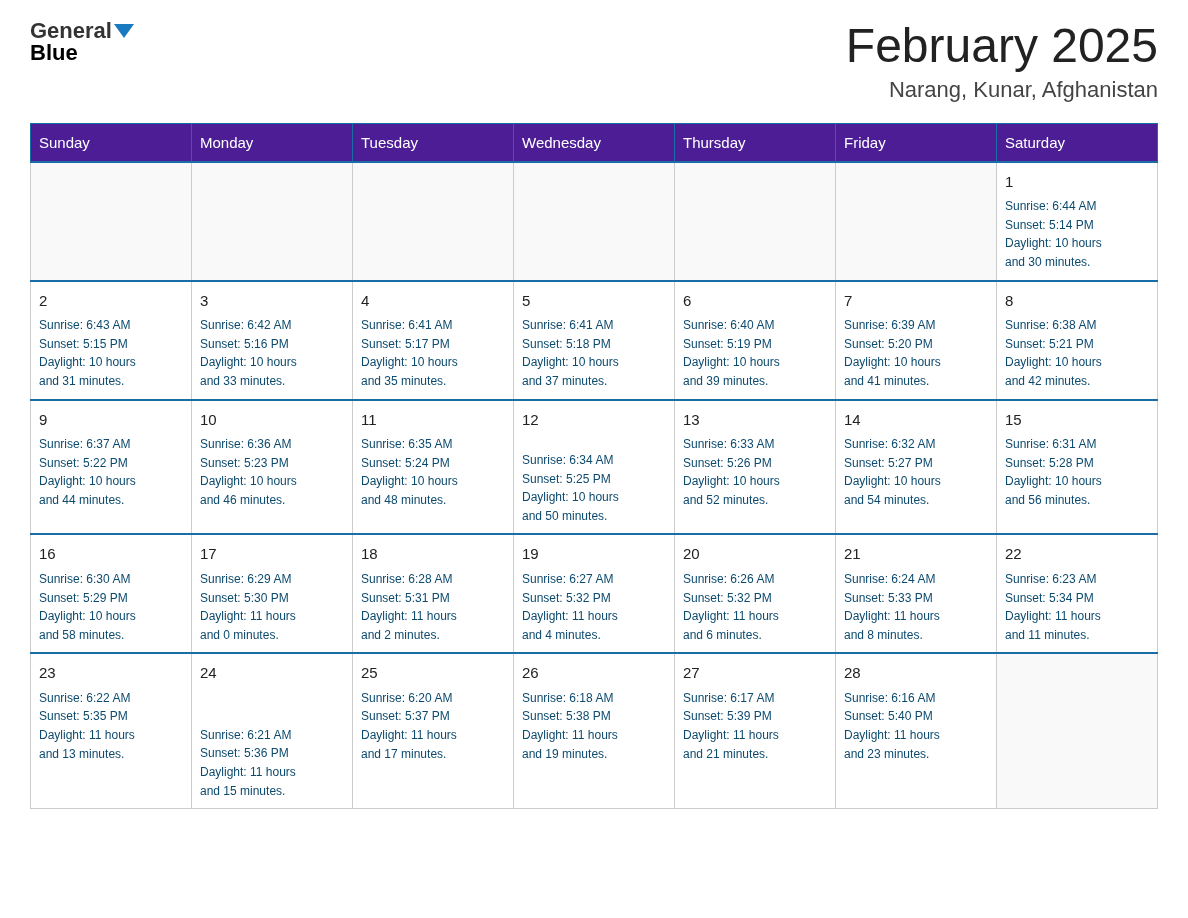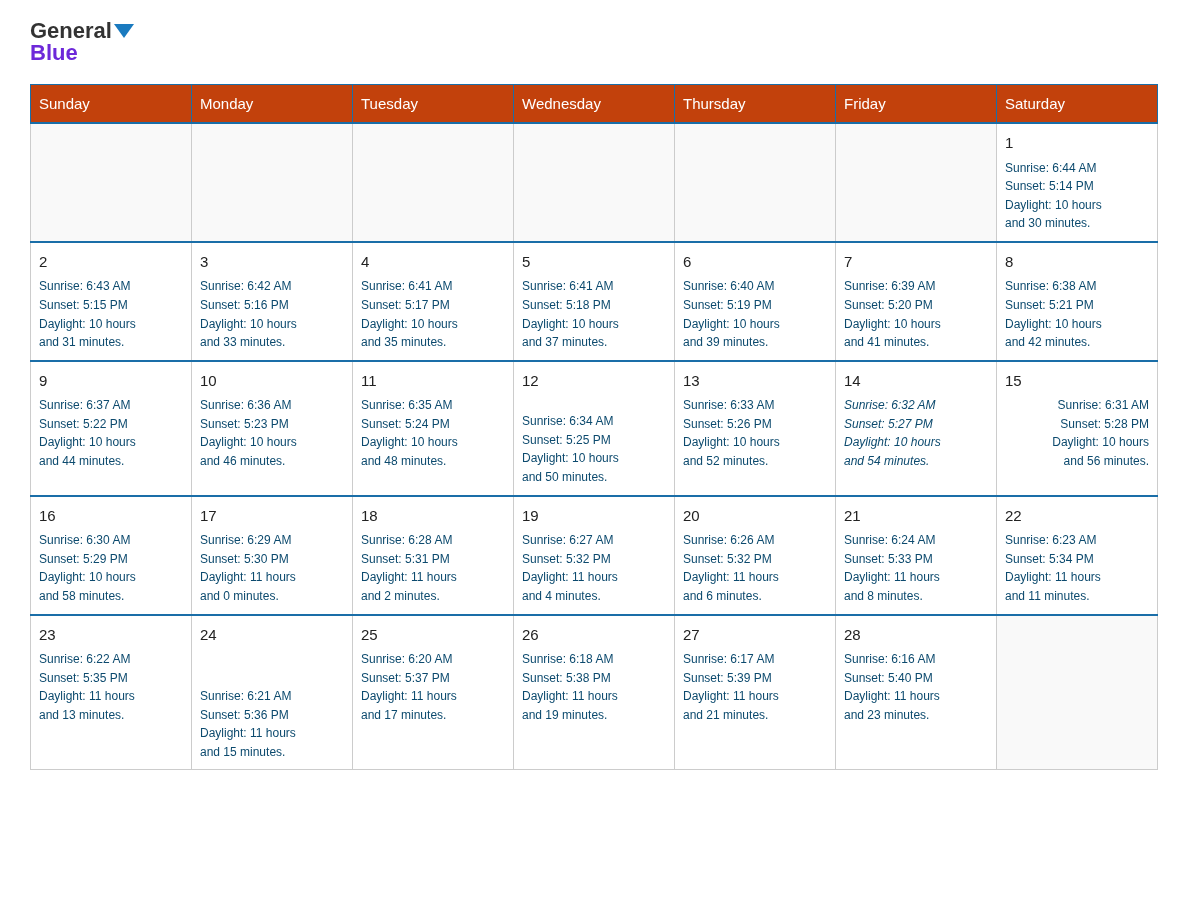--- a/index.html
+++ b/index.html
@@ -23,21 +23,21 @@
       justify-content: flex-end;
     }
     .logo-general {
       font-size: 22px;
       font-weight: bold;
       color: #333;
     }
     .logo-blue {
       font-size: 22px;
       font-weight: bold;
-      color: #6d28d9;
+      color: #000000;
     }
     .logo-triangle {
       display: inline-block;
       width: 0;
       height: 0;
       border-left: 10px solid transparent;
       border-right: 10px solid transparent;
       border-top: 14px solid #1a7abf;
       margin-left: 2px;
       vertical-align: middle;
@@ -60,21 +60,21 @@
       font-size: 22px;
       color: #444;
       margin-top: 4px;
     }
     .calendar {
       width: 100%;
       border-collapse: collapse;
       border: 1px solid #ccc;
     }
     .calendar thead tr th {
-      background-color: #c2410c;
+      background-color: #4c1d95;
       color: #fff;
       font-size: 15px;
       font-weight: normal;
       padding: 10px 8px;
       text-align: left;
       border: 1px solid #1a6ea8;
     }
     .calendar tbody tr td {
       vertical-align: top;
       padding: 8px;
@@ -108,20 +108,24 @@
 <div class="header">
   <div class="logo">
     <div class="logo-row">
       <span class="logo-general">General</span>
       <span class="logo-triangle"></span>
     </div>
     <div class="logo-row">
       <span class="logo-blue">Blue</span>
     </div>
   </div>
+  <div class="title-block">
+    <div class="month-title">February 2025</div>
+    <div class="location-title">Narang, Kunar, Afghanistan</div>
+  </div>
 </div>
 
 <table class="calendar">
   <thead>
     <tr>
     <th>Sunday</th>
         <th>Monday</th>
         <th>Tuesday</th>
         <th>Wednesday</th>
         <th>Thursday</th>
@@ -227,28 +231,28 @@
         </td>
         <td>
           <span class="day-number">13</span>
           <div class="day-info" style="white-space: pre-line;">Sunrise: 6:33 AM
 Sunset: 5:26 PM
 Daylight: 10 hours
 and 52 minutes.</div>
         </td>
         <td>
           <span class="day-number">14</span>
-          <div class="day-info" style="white-space: pre-line; font-style: italic;">Sunrise: 6:32 AM
+          <div class="day-info" style="white-space: pre-line;">Sunrise: 6:32 AM
 Sunset: 5:27 PM
 Daylight: 10 hours
 and 54 minutes.</div>
         </td>
         <td>
           <span class="day-number">15</span>
-          <div class="day-info" style="white-space: pre-line; text-align: right;">Sunrise: 6:31 AM
+          <div class="day-info" style="white-space: pre-line;">Sunrise: 6:31 AM
 Sunset: 5:28 PM
 Daylight: 10 hours
 and 56 minutes.</div>
         </td>
       </tr>
       <tr>
         <td>
           <span class="day-number">16</span>
           <div class="day-info" style="white-space: pre-line;">Sunrise: 6:30 AM
 Sunset: 5:29 PM

